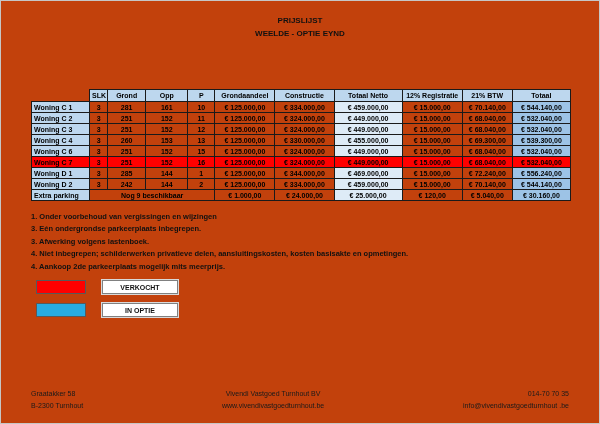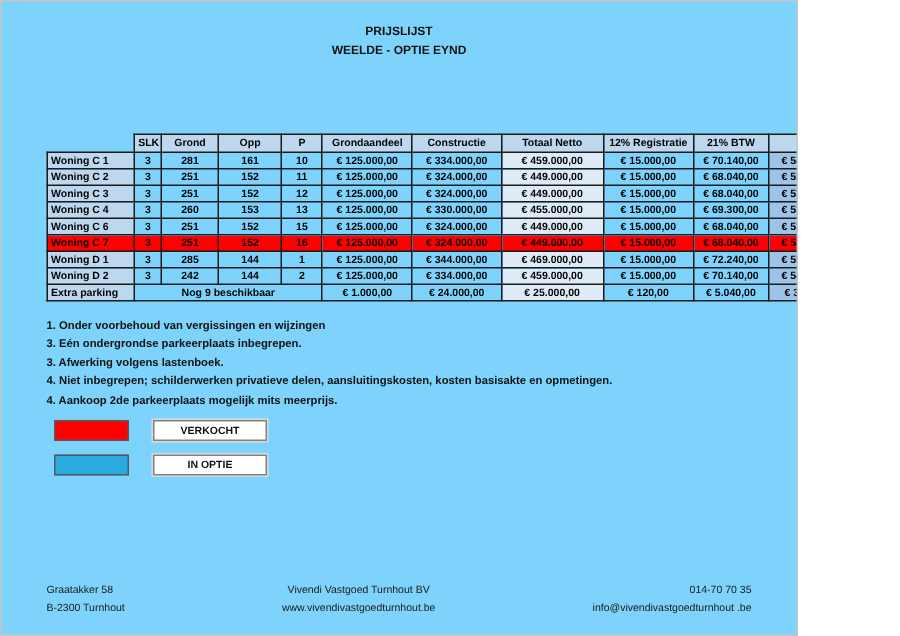--- a/index.html
+++ b/index.html
@@ -5,23 +5,23 @@
   * { box-sizing: border-box; }
   html, body { margin: 0; padding: 0; }
   body {
     width: 600px; height: 424px;
     font-family: "Liberation Sans", sans-serif;
     background: #ffffff;
     color: #000;
   }
   .page {
     position: relative;
-    width: 532px; height: 424px;
+    width: 600px; height: 424px;
     border: 1px solid #c6c6c6;
-    background: #7dd3fc;
+    background: #c2410c;
     overflow: hidden;
   }
   .title-block {
     position: absolute; top: 13px; left: 0; right: 0;
     text-align: center;
     font-size: 8px; font-weight: bold;
     line-height: 13px;
     color: #111;
   }
   

